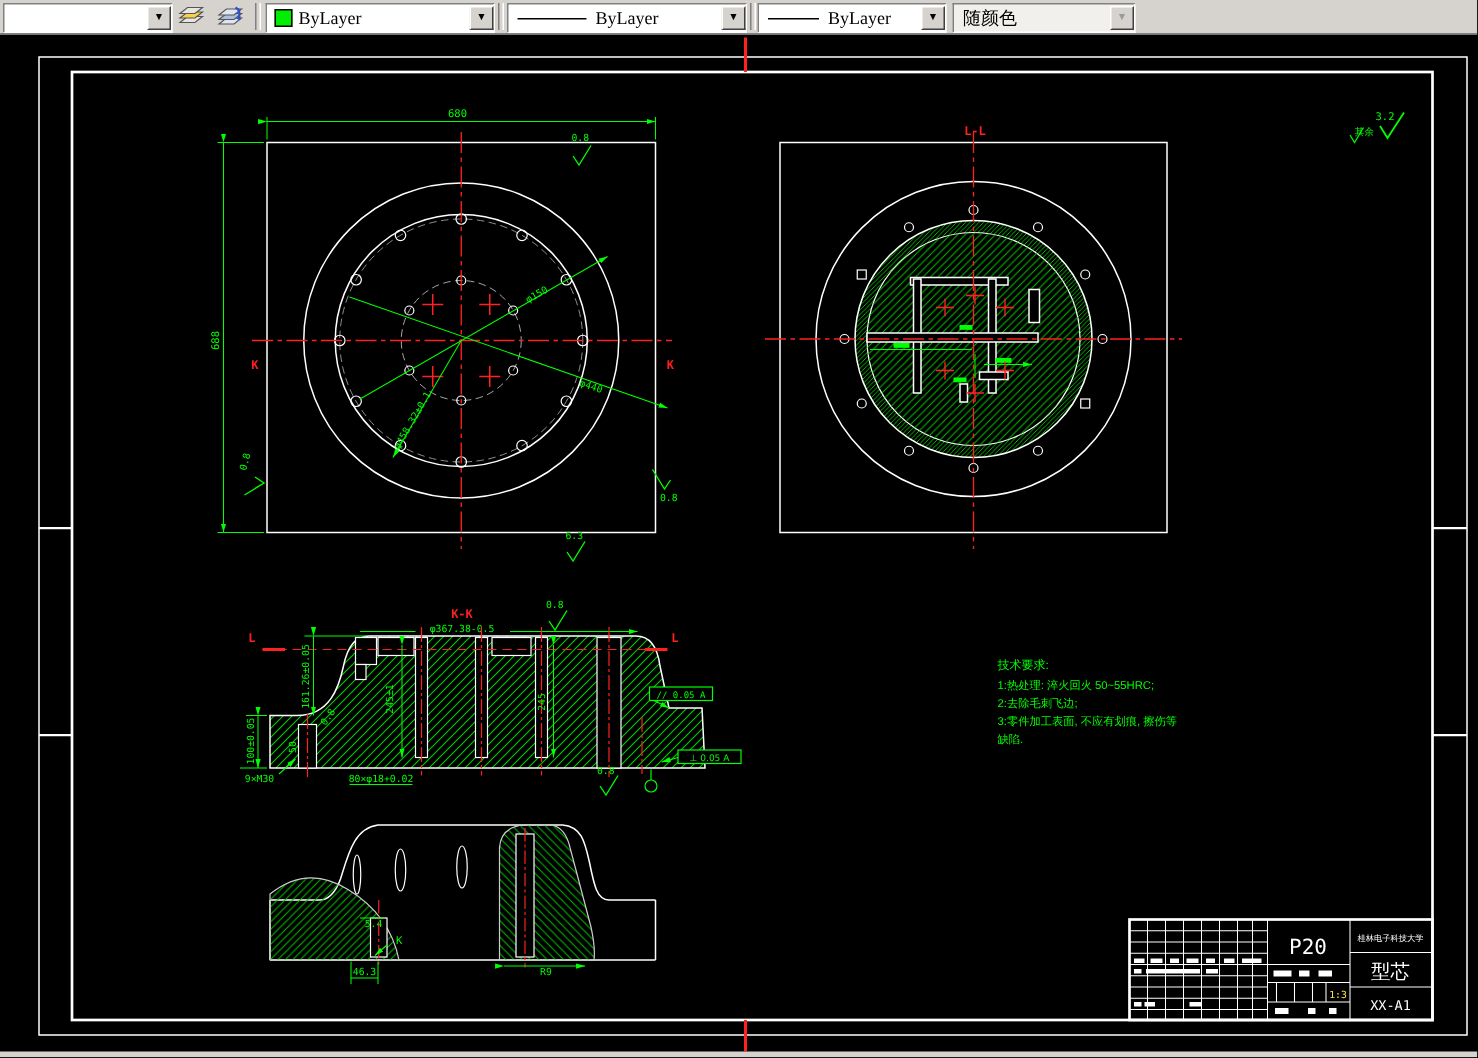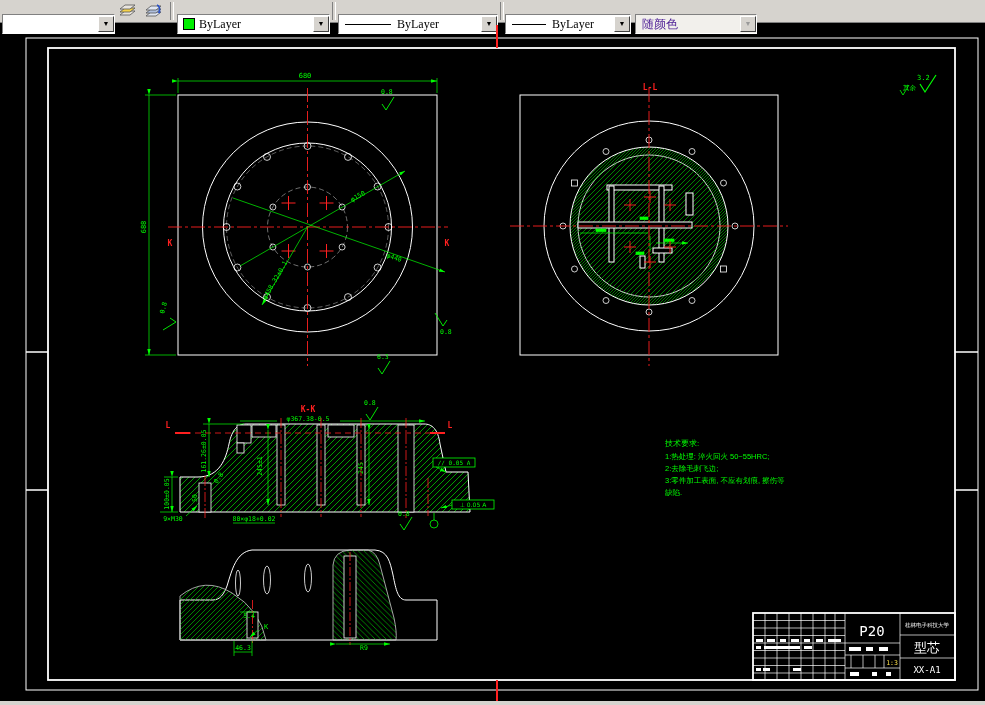--- a/index.html
+++ b/index.html
@@ -1,35 +1,35 @@
 <!DOCTYPE html>
 <html><head>
 <meta charset="utf-8">
 <style>
   html,body{margin:0;padding:0;background:#000;}
   #app{position:relative;width:985px;height:705px;background:#000;overflow:hidden;
        font-family:"Liberation Sans",sans-serif;}
   
   #toolbar{position:absolute;left:0;top:0;width:985px;height:22px;background:#d6d3ce;
            border-bottom:1px solid #808080;}
-  .combo{position:absolute;top:14px;height:18px;background:#fff;
+  .combo{position:absolute;top:2px;height:18px;background:#fff;
          border-top:1px solid #808080;border-left:1px solid #808080;
          border-bottom:1px solid #fff;border-right:1px solid #fff;
          display:flex;align-items:center;font-family:"Liberation Serif",serif;
          font-size:12px;color:#000;justify-content:space-between;}
   .combo .dd{margin-left:auto;width:16px;height:16px;background:#d6d3ce;
              border:1px solid;border-color:#fff #404040 #404040 #fff;
              font-size:7px;line-height:14px;text-align:center;color:#000;padding:0;}
   .combo .dd.gray{color:#9a9a9a;}
   .swatch{width:10px;height:10px;margin:0 4px 0 5px;border:1px solid #000;}
   .lineglyph{height:1px;background:#000;margin:0 6px 0 6px;}
   .tbtn{position:absolute;top:1px;width:24px;height:20px;background:#d6d3ce;border:1px solid #d6d3ce;padding:0;}
   .sep{position:absolute;top:2px;width:2px;height:18px;border-left:1px solid #808080;border-right:1px solid #fff;}
   .combo span{white-space:nowrap;}
-  .disabled-text{color:#4c1d95;font-family:Liberation Mono, monospace;font-size:12px;}
+  .disabled-text{color:#000000;font-family:Liberation Mono, monospace;font-size:12px;}
   
   #canvas{position:absolute;left:0;top:22px;}
   #bottomstrip{position:absolute;left:0;top:701px;width:985px;height:4px;background:#d6d3ce;}
   text{font-family:"DejaVu Sans Mono","DejaVu Sans",monospace;}
   .dim{fill:#00ff00;font-size:6.5px;}
   .dim7{fill:#00ff00;font-size:7px;}
   .redlbl{fill:#ff2020;font-size:8px;font-weight:bold;}
   .cjk{font-family:sans-serif;}
 </style>
 </head>

